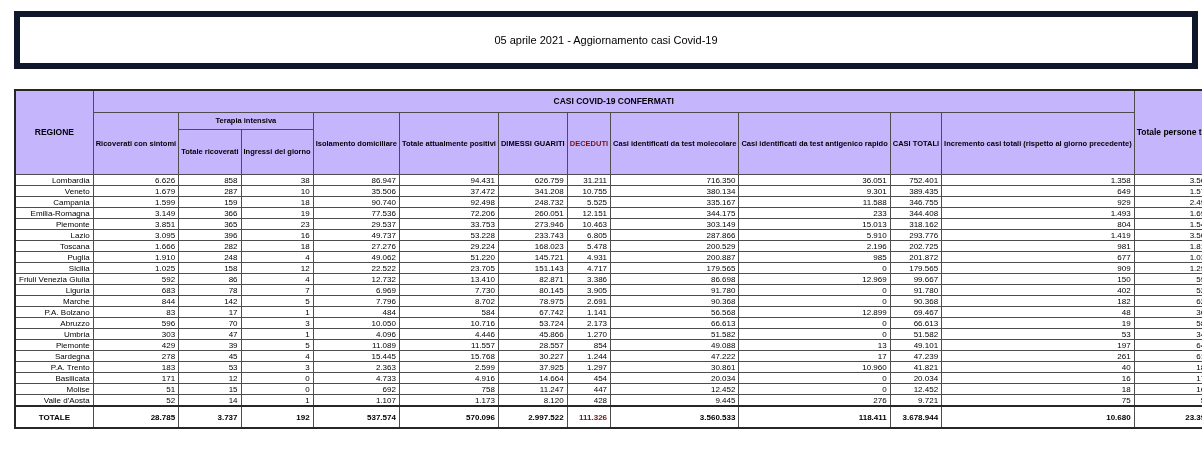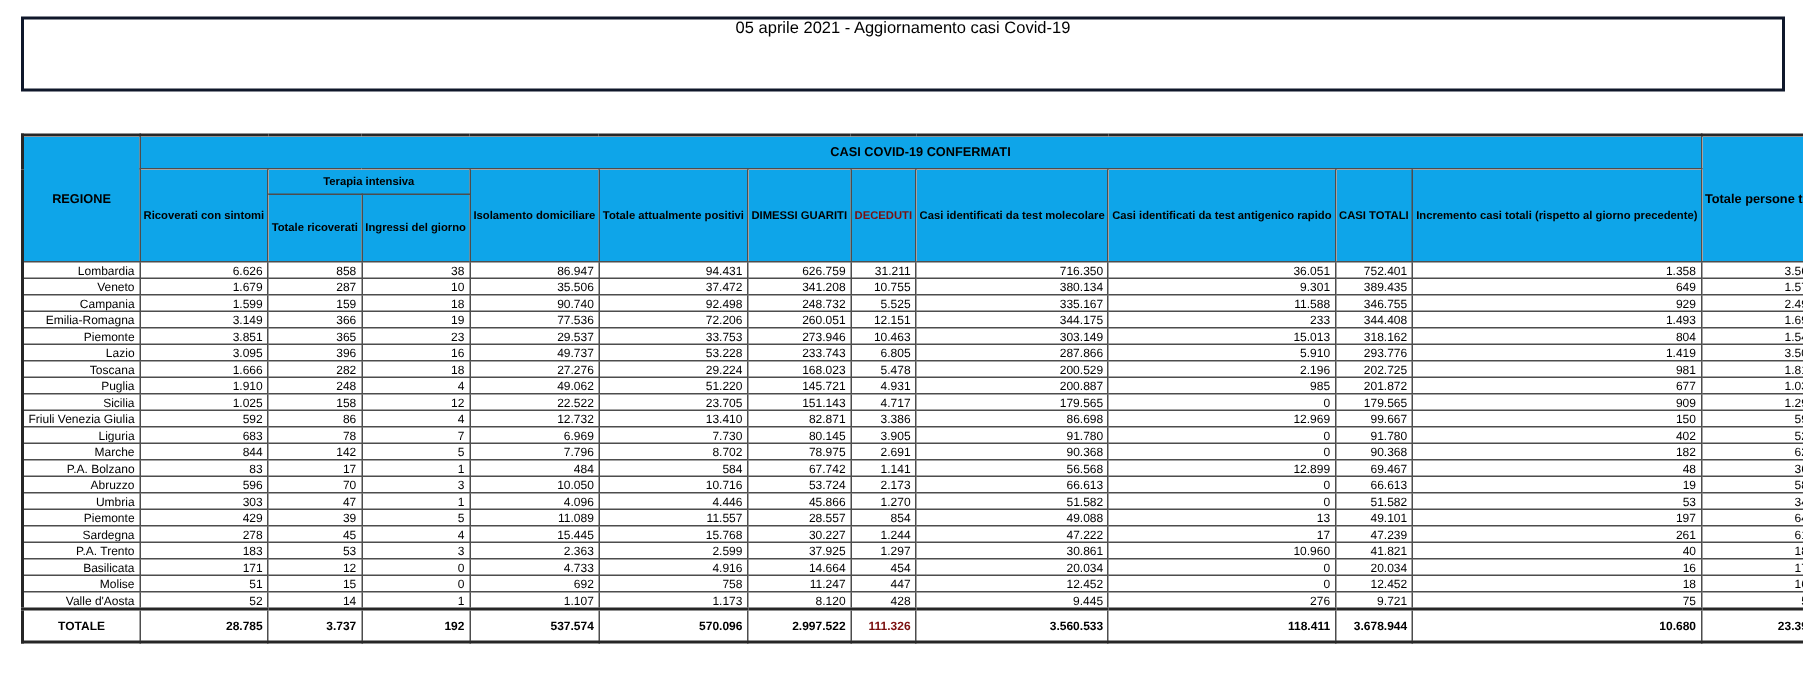--- a/index.html
+++ b/index.html
@@ -1,36 +1,36 @@
 <!DOCTYPE html>
 <html><head>
 <meta charset="utf-8">
 <style>
   html,body{margin:0;padding:0;background:#fff;}
   body{width:1202px;height:450px;font-family:"Liberation Sans",sans-serif;color:#000;position:relative;overflow:hidden;}
 
   .title-box{
     position:absolute;left:14px;top:11px;width:1172px;height:46px;
-    border:2px solid #0f172a;background:#fff;
-    display:flex;justify-content:space-evenly;
+    border:6px solid #0f172a;background:#fff;
+    display:flex;flex-direction:column;justify-content:space-evenly;
     text-align:center;font-size:11px;
   }
 
   table.report{
     position:absolute;left:14px;top:89px;
     border-collapse:collapse;table-layout:fixed;
     border:2px solid #262626;
   }
   .report th,.report td{
     border:1px solid #4d4d4d;overflow:hidden;white-space:nowrap;
     font-weight:normal;
   }
   .report thead th{
     font-size:7.5px;font-weight:bold;text-align:center;vertical-align:middle;
-    padding:1px 2px;line-height:1.25;background:#0ea5e9;
+    padding:1px 2px;line-height:1.25;background:#c4b5fd;
   }
   .report thead tr.r1 th{height:19px;font-size:8.5px;}
   .report thead tr.r2 th{height:14px;}
   .report thead tr.r3 th{height:42px;}
   th.h-gray{background:#A6A6A6;}
   th.h-green{background:#00B050;}
   th.h-red{background:#FF0000;color:#7B1010;}
   th.h-yellow{background:#FFC000;}
   th.h-cyan{background:#00B0F0;}
 

